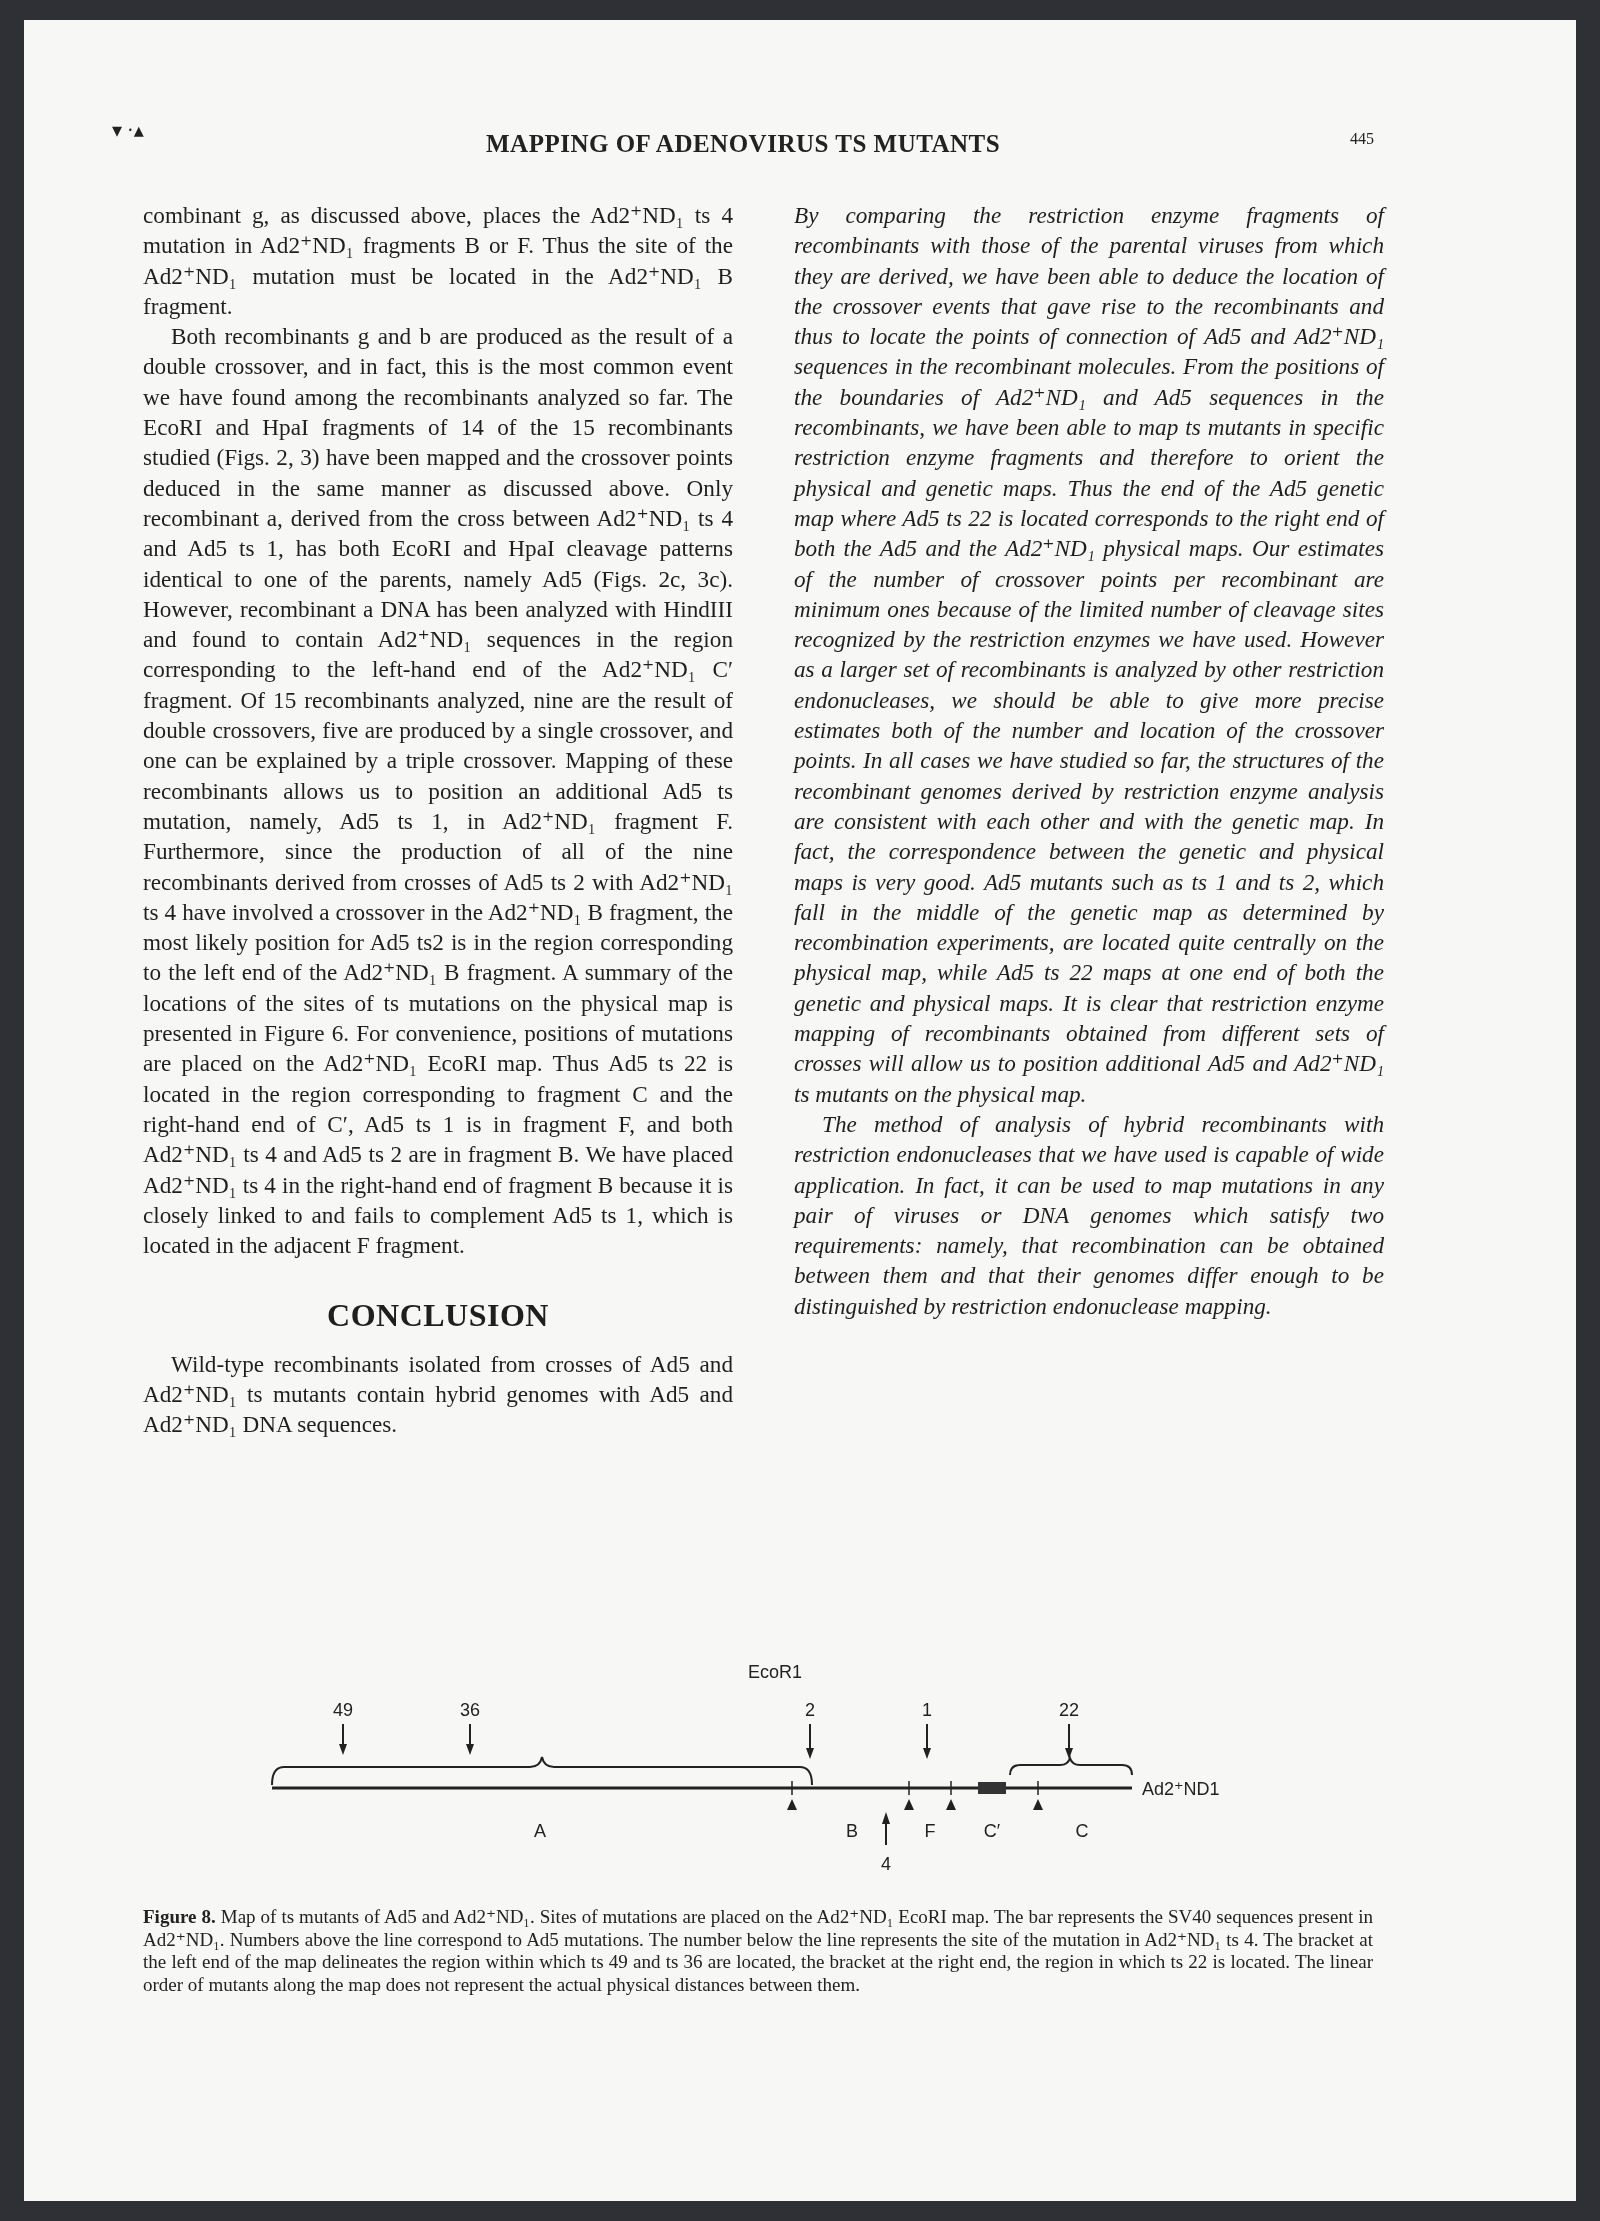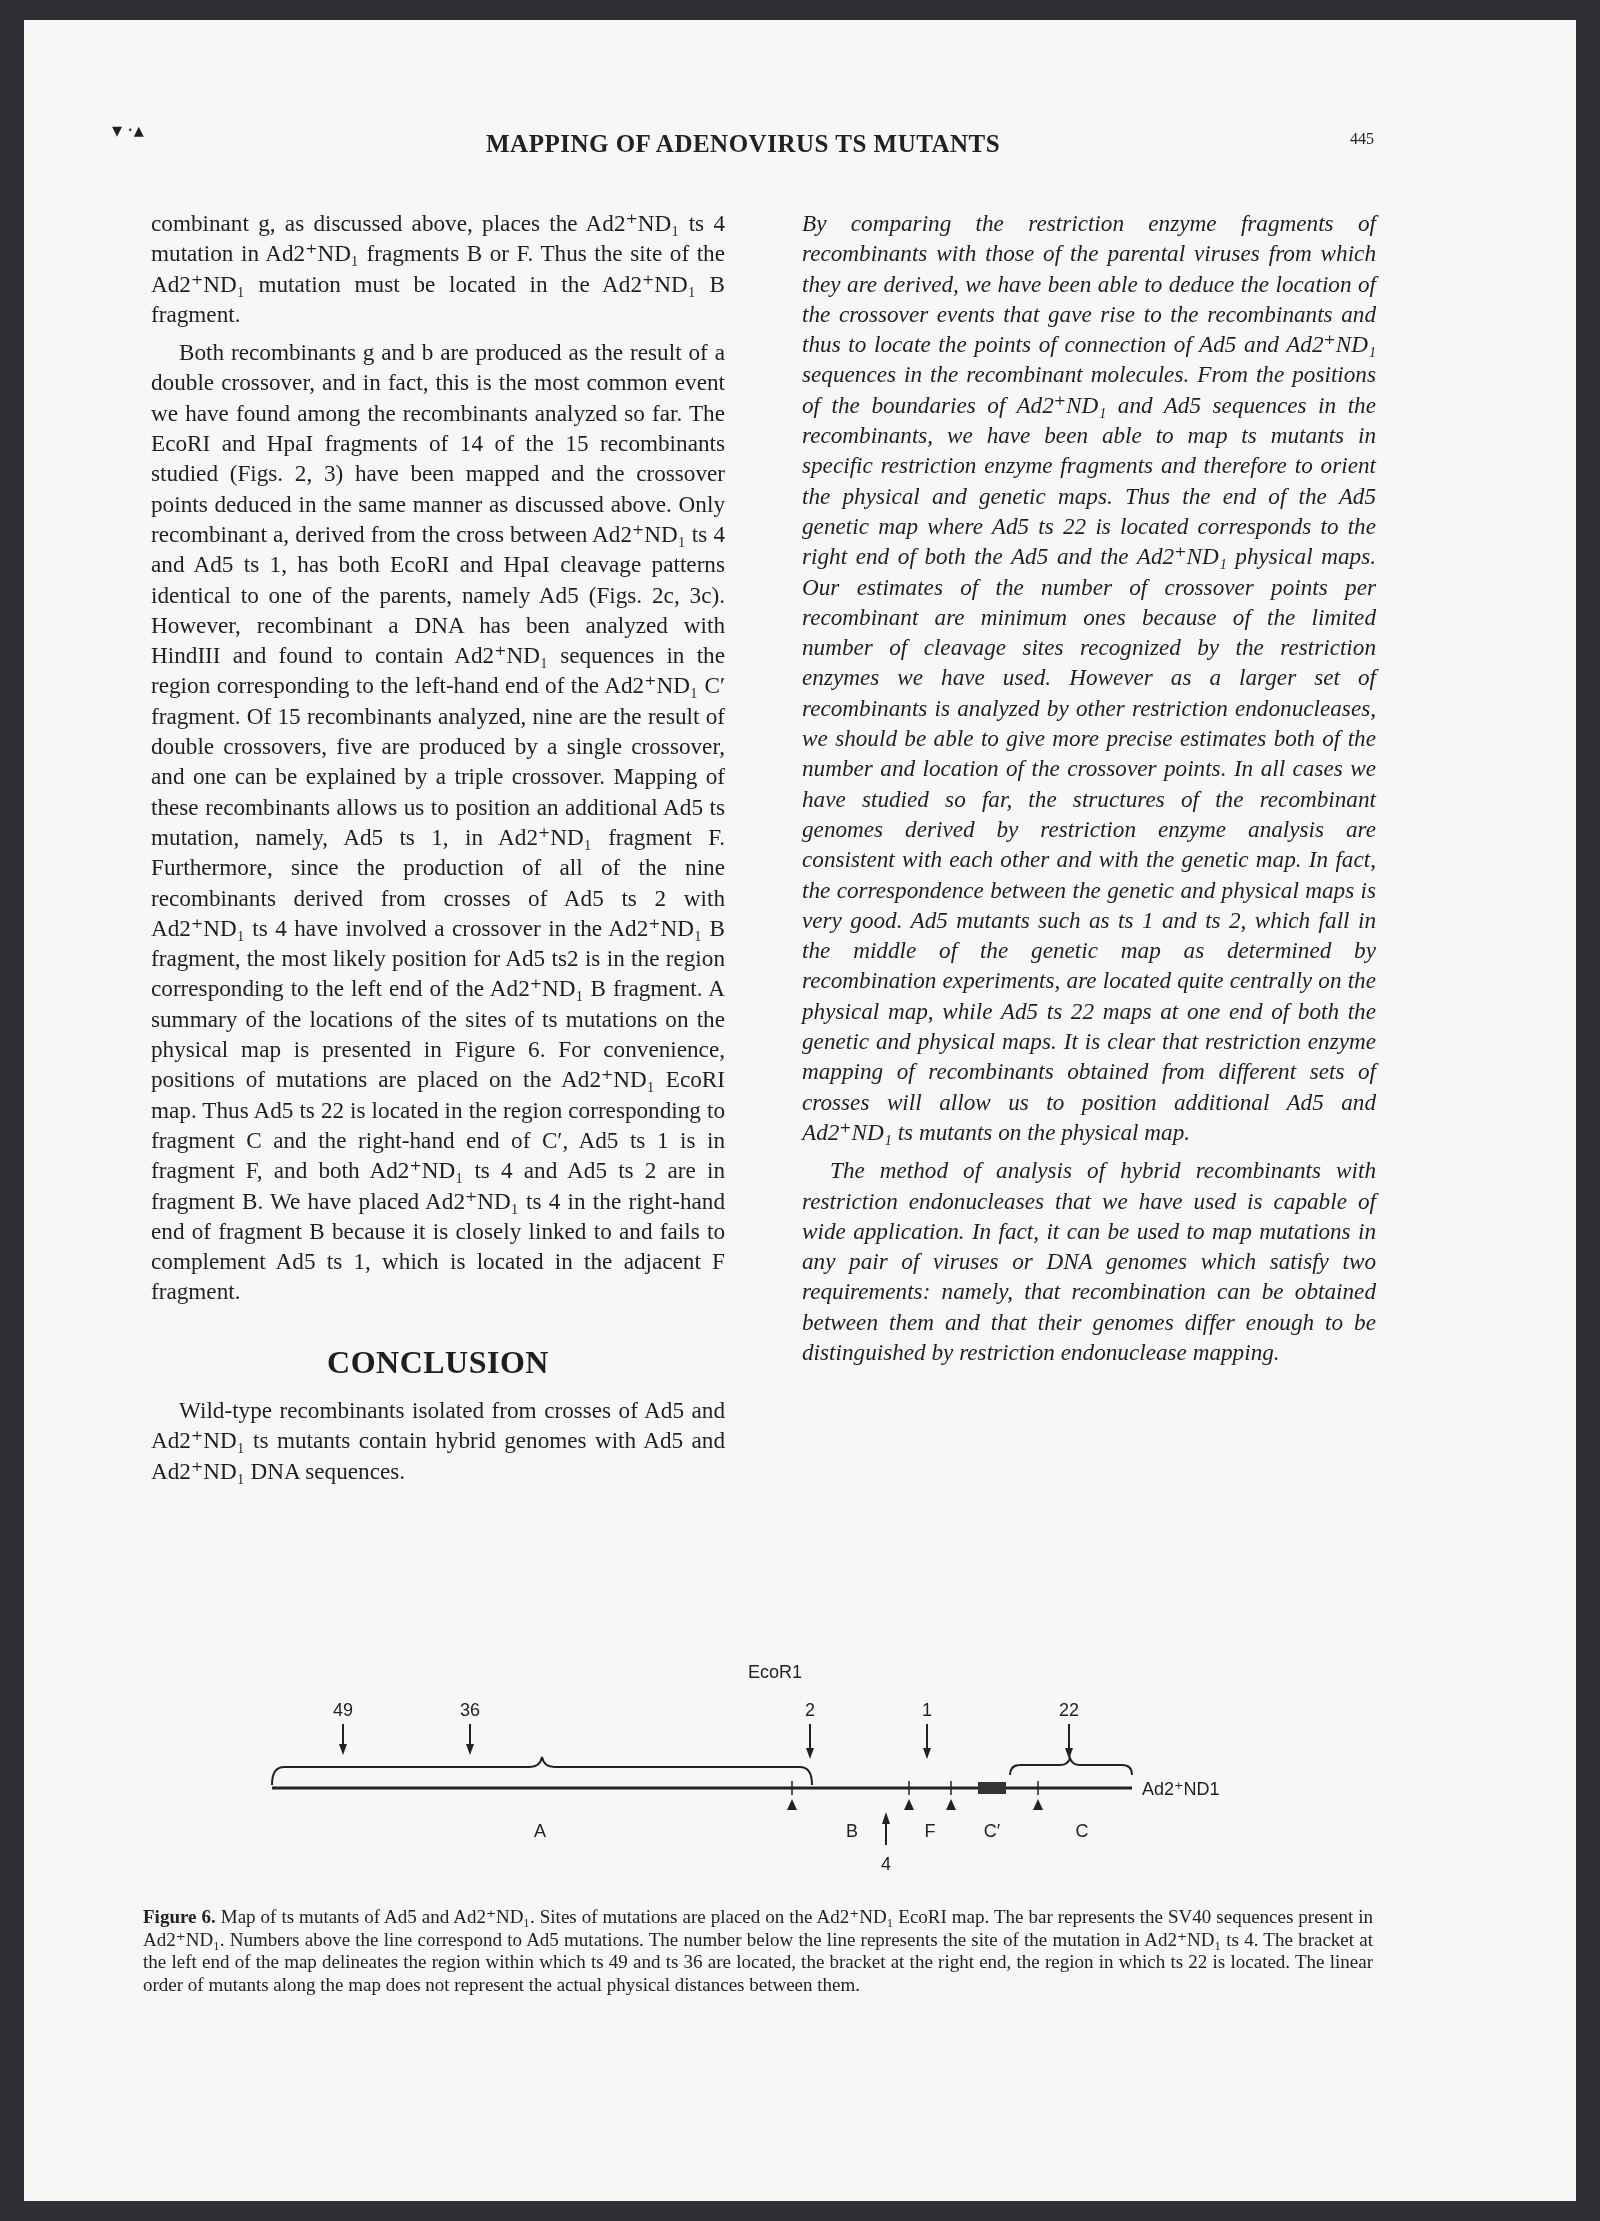--- a/index.html
+++ b/index.html
@@ -2,21 +2,21 @@
 <html><head>
 <meta charset="utf-8">
 <style>
   html,body{margin:0;padding:0;}
   body{width:1600px;height:2221px;background:#2e3036;position:relative;overflow:hidden;font-family:"Liberation Serif","DejaVu Serif",serif;}
   .page{position:absolute;left:24px;top:20px;width:1552px;height:2181px;background:#f7f7f5;}
   .specks{position:absolute;left:88px;top:98px;font-size:20px;color:#222;}
   .running-head{position:absolute;top:130px;left:486px;font-size:25px;letter-spacing:0.5px;color:#222;font-weight:bold;}
   .page-num{position:absolute;top:130px;left:1350px;font-size:16px;color:#222;}
   .col{position:absolute;top:200px;width:590px;font-size:23.2px;line-height:30.3px;color:#1f1f1f;text-align:justify;}
-  .col p{margin:8px;}
+  .col p{margin:0;}
   .col p.ind{text-indent:28px;}
   .col-left{left:143px;}
   .col-right{left:794px;font-style:italic;}
   .heading{text-align:center;font-weight:bold;font-size:32px;letter-spacing:0.5px;margin:40px 0 18px 0 !important;}
   .figure{position:absolute;left:260px;top:1640px;width:1000px;height:260px;}
   .figure svg{position:absolute;left:0;top:0;}
   .caption{position:absolute;left:143px;top:1906px;width:1230px;font-size:19px;line-height:22.5px;color:#222;text-align:justify;}
   .caption b{font-weight:bold;}
   .lbl{font-family:"Liberation Sans","DejaVu Sans",sans-serif;}
 </style>
@@ -95,15 +95,15 @@
     <text class="lbl" x="732" y="197" font-size="18" fill="#222" text-anchor="middle">C′</text>
     <text class="lbl" x="822" y="197" font-size="18" fill="#222" text-anchor="middle">C</text>
 
     <path d="M626,172 L622,184 L630,184 Z" fill="#222"></path>
     <line x1="626" y1="182" x2="626" y2="205" stroke="#222" stroke-width="2"></line>
     <text class="lbl" x="626" y="230" font-size="18" fill="#222" text-anchor="middle">4</text>
   </svg>
 </div>
 
 <div class="caption">
-  <b>Figure 6.</b>
+  <b>Figure 8.</b>
   <span>Map of ts mutants of Ad5 and Ad2⁺ND₁. Sites of mutations are placed on the Ad2⁺ND₁ EcoRI map. The bar represents the SV40 sequences present in Ad2⁺ND₁. Numbers above the line correspond to Ad5 mutations. The number below the line represents the site of the mutation in Ad2⁺ND₁ ts 4. The bracket at the left end of the map delineates the region within which ts 49 and ts 36 are located, the bracket at the right end, the region in which ts 22 is located. The linear order of mutants along the map does not represent the actual physical distances between them.</span>
 </div>
 
 </body></html>

